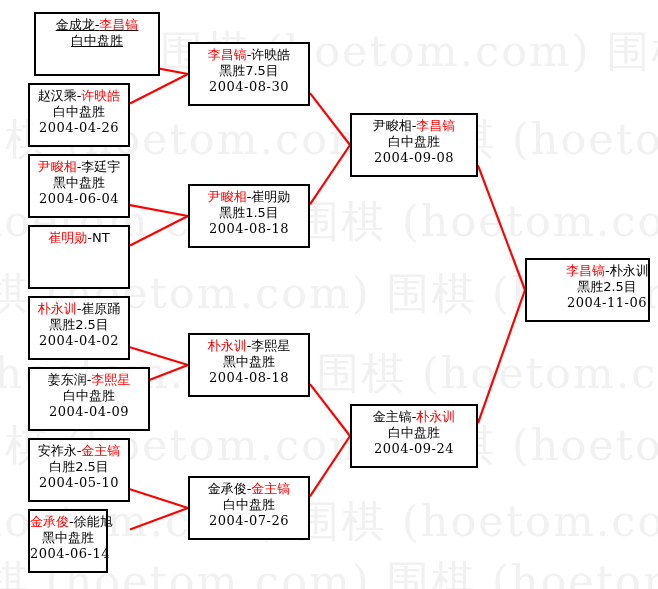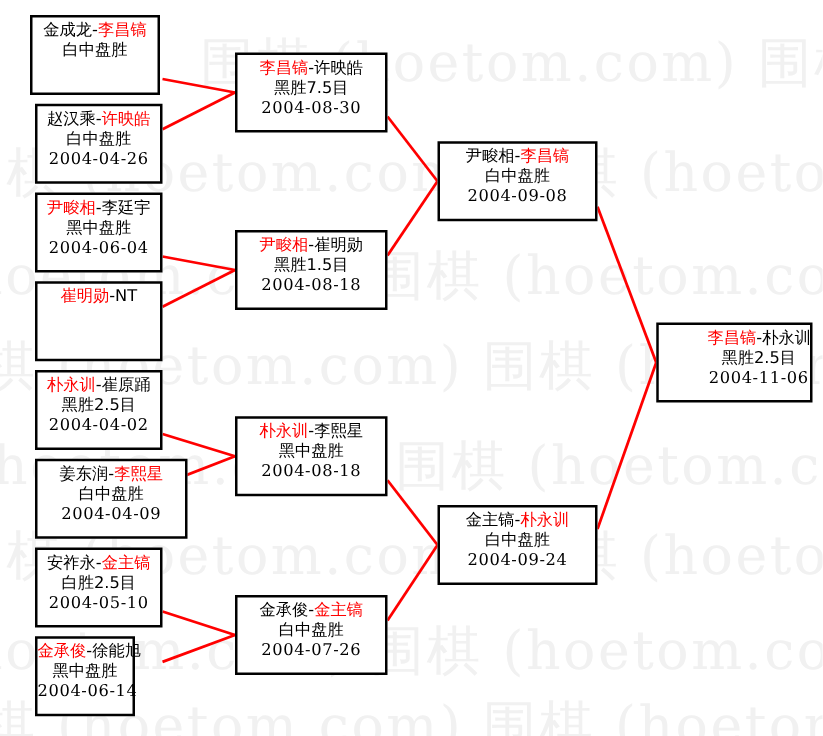--- a/index.html
+++ b/index.html
@@ -91,21 +91,21 @@
       <line x1="130" y1="529.48" x2="188" y2="508" stroke="#ff0000" stroke-width="2.2"></line>
       <line x1="310" y1="93.2" x2="350" y2="145" stroke="#ff0000" stroke-width="2.2"></line>
       <line x1="310" y1="204.48" x2="350" y2="145" stroke="#ff0000" stroke-width="2.2"></line>
       <line x1="310" y1="384.2" x2="350" y2="436" stroke="#ff0000" stroke-width="2.2"></line>
       <line x1="310" y1="496.48" x2="350" y2="436" stroke="#ff0000" stroke-width="2.2"></line>
       <line x1="478" y1="165.48" x2="525" y2="290" stroke="#ff0000" stroke-width="2.2"></line>
       <line x1="478" y1="423.2" x2="525" y2="290" stroke="#ff0000" stroke-width="2.2"></line>
     </svg>
 
   <div id="nodes-layer">
-      <div class="node r1" style="left: 24px; top: 12px; width: 104px; height: 64px;">
+      <div class="node r1" style="left: 34px; top: 12px; width: 126px; height: 64px; text-decoration: underline;">
         <span class="ln pair"><span class="lose">金成龙</span><span class="dash">-</span><span class="win">李昌镐</span></span>
         <span class="ln">白中盘胜</span>
       </div>
       <div class="node r1" style="left: 28px; top: 83px; width: 102px; height: 64px;">
         <span class="ln pair"><span class="lose">赵汉乘</span><span class="dash">-</span><span class="win">许映皓</span></span>
         <span class="ln">白中盘胜</span>
         <span class="ln date">2004-04-26</span>
       </div>
       <div class="node r1" style="left: 28px; top: 154px; width: 102px; height: 64px;">
         <span class="ln pair"><span class="win">尹畯相</span><span class="dash">-</span><span class="lose">李廷宇</span></span>

